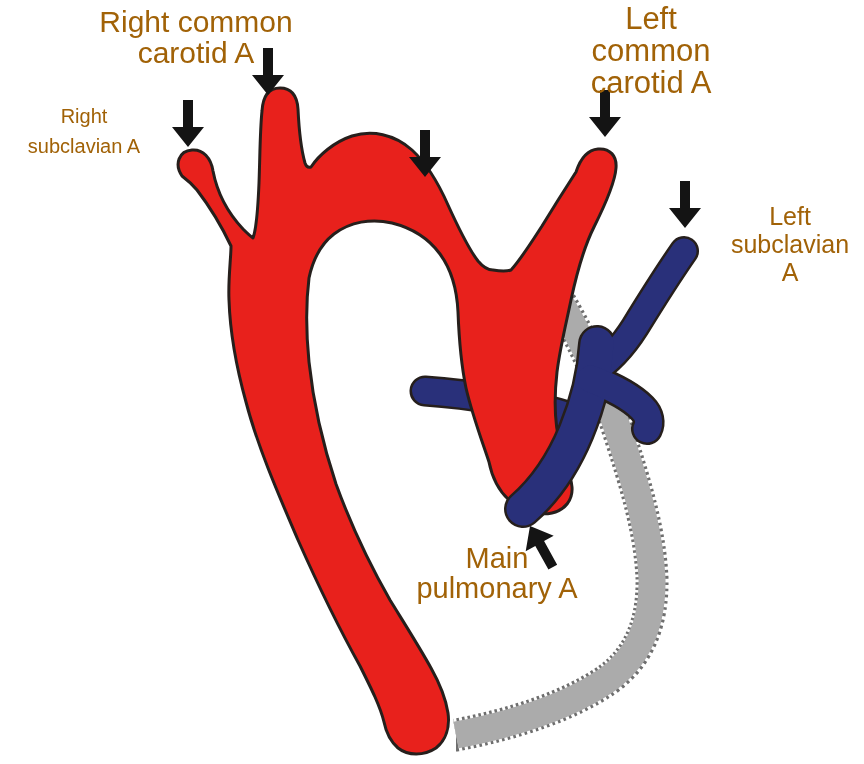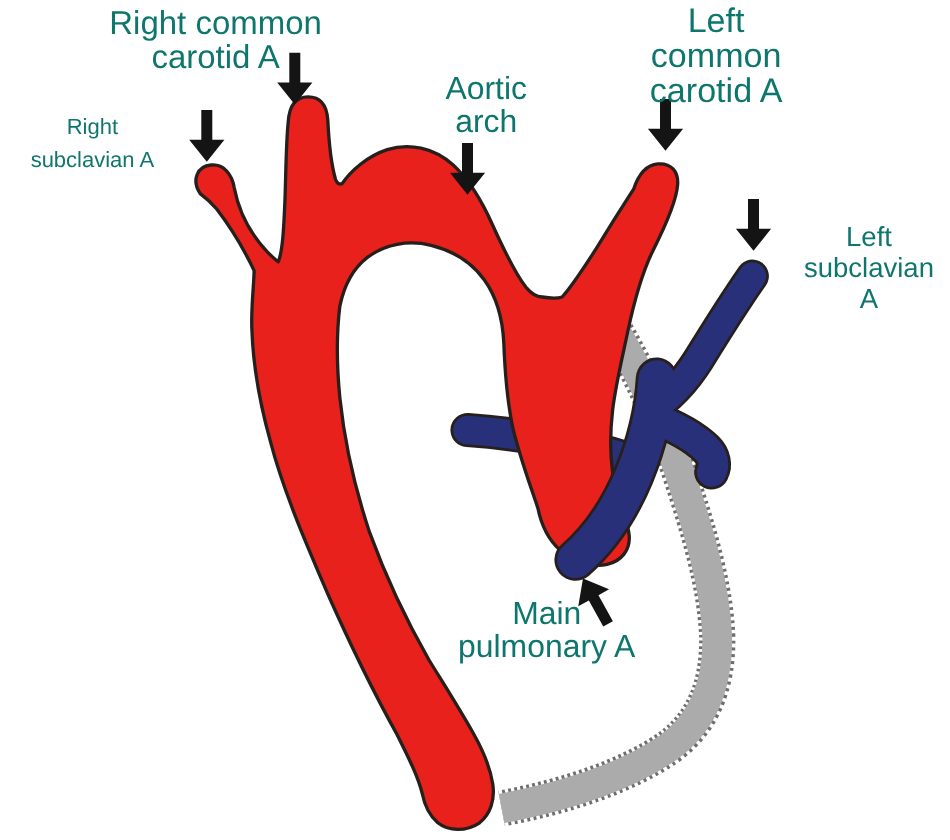--- a/index.html
+++ b/index.html
@@ -20,21 +20,21 @@
   .stage svg {
     position: absolute;
     left: 0;
     top: 0;
   }
   .label {
     position: absolute;
     transform: translateX(-50%);
     text-align: center;
     white-space: pre-line;
-    color: #0f766e;
+    color: #a16207;
     line-height: 30px;
     font-size: 29px;
     letter-spacing: 0px;
   }
   .label-rcc  { left: 196px; top: 6px;   font-size: 30px; line-height: 31px; }
   .label-rsa  { left: 84px;  top: 101px; font-size: 20px; line-height: 30px; }
   .label-arch { left: 442px; top: 66px;  font-size: 29px; line-height: 30px; }
   .label-lcc  { left: 651px; top: 3px;   font-size: 31px; line-height: 32px; }
   .label-lsa  { left: 790px; top: 202px; font-size: 25px; line-height: 28px; }
   .label-mpa  { left: 497px; top: 543px; font-size: 29px; line-height: 30px; }
@@ -128,22 +128,20 @@
       <path d="M0,0 L-16,-20 L-5,-20 L-5,-47 L5,-47 L5,-20 L16,-20 Z" transform="translate(605,137)"></path>
       <path d="M0,0 L-16,-20 L-5,-20 L-5,-47 L5,-47 L5,-20 L16,-20 Z" transform="translate(685,228)"></path>
       <path d="M0,0 L-16,-20 L-5,-20 L-5,-47 L5,-47 L5,-20 L16,-20 Z" transform="translate(530,526) rotate(151)"></path>
     </g>
   </svg>
 
   <div class="label label-rcc">Right common
 carotid A</div>
   <div class="label label-rsa">Right
 subclavian A</div>
-  <div class="label label-arch">Aortic
-arch</div>
   <div class="label label-lcc">Left
 common
 carotid A</div>
   <div class="label label-lsa">Left
 subclavian A</div>
   <div class="label label-mpa">Main
 pulmonary A</div>
 </div>
 
 </body></html>

